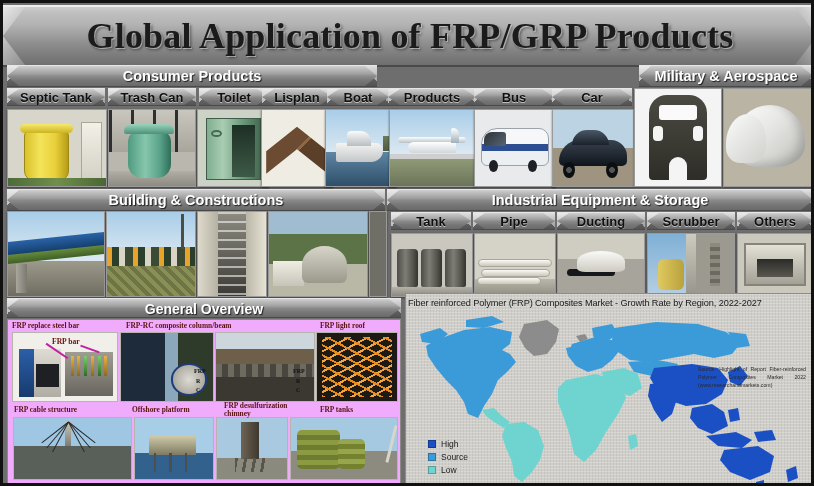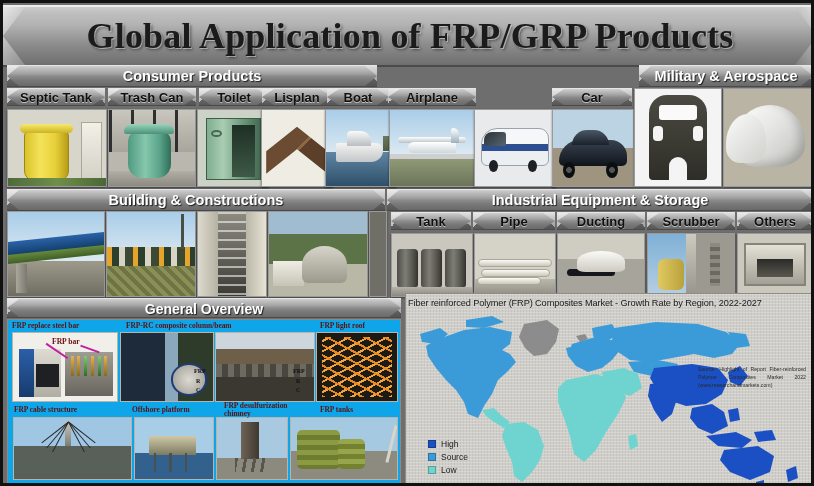--- a/index.html
+++ b/index.html
@@ -262,21 +262,21 @@
 
   .others { background:#cbc8bd; }
   .others .box { position:absolute; left:8%; top:14%; width:84%; height:70%;
      background:linear-gradient(to bottom,#e3e0d5,#a3a096); border:2px solid #86837a; }
   .others .hole { position:absolute; left:26%; top:40%; width:48%; height:30%;
      background:linear-gradient(to bottom,#2b2b28,#59574f); }
 
   
   #overview {
     position:absolute; left:4px; top:303px; width:394px; height:177px;
-    background:#0ea5e9; border:1px solid #8c8a82; overflow:hidden;
+    background:#f0abfc; border:1px solid #8c8a82; overflow:hidden;
   }
   .ov-label {
     position:absolute; font-family:"Liberation Serif", serif;
     font-weight:bold; font-size:7.4px; color:#5a1212; line-height:1.05;
     white-space:pre-line; z-index:6;
   }
   .ov-photo { position:absolute; border:1px solid #b6b4ac; overflow:hidden; }
   .ov-note { position:absolute; font-family:"Liberation Serif",serif;
      font-weight:bold; font-size:6px; color:#111; z-index:7; }
   .magenta-arrow { position:absolute; background:#c21fa1; z-index:6; }
@@ -388,21 +388,24 @@
   <div class="ribbon sub-band" style="left:196px; top:85px; width:70px;">
     <span>Toilet</span>
   </div>
   <div class="ribbon sub-band" style="left:259px; top:85px; width:70px;">
     <span>Lisplan</span>
   </div>
   <div class="ribbon sub-band" style="left:324px; top:85px; width:62px;align-items:center;">
     <span>Boat</span>
   </div>
   <div class="ribbon sub-band" style="left:385px; top:85px; width:88px;">
-    <span>Airplane</span>
+    <span>Products</span>
+  </div>
+  <div class="ribbon sub-band" style="left:471px; top:85px; width:80px;">
+    <span>Bus</span>
   </div>
   <div class="ribbon sub-band" style="left:549px; top:85px; width:80px;">
     <span>Car</span>
   </div>
 
   <div class="tile strip-shadow septic" style="left:4px; top:106px; width:100px; height:78px;">
     <div class="scene">
       <div class="door"></div>
         <div class="tank"></div>
         <div class="lid"></div>

